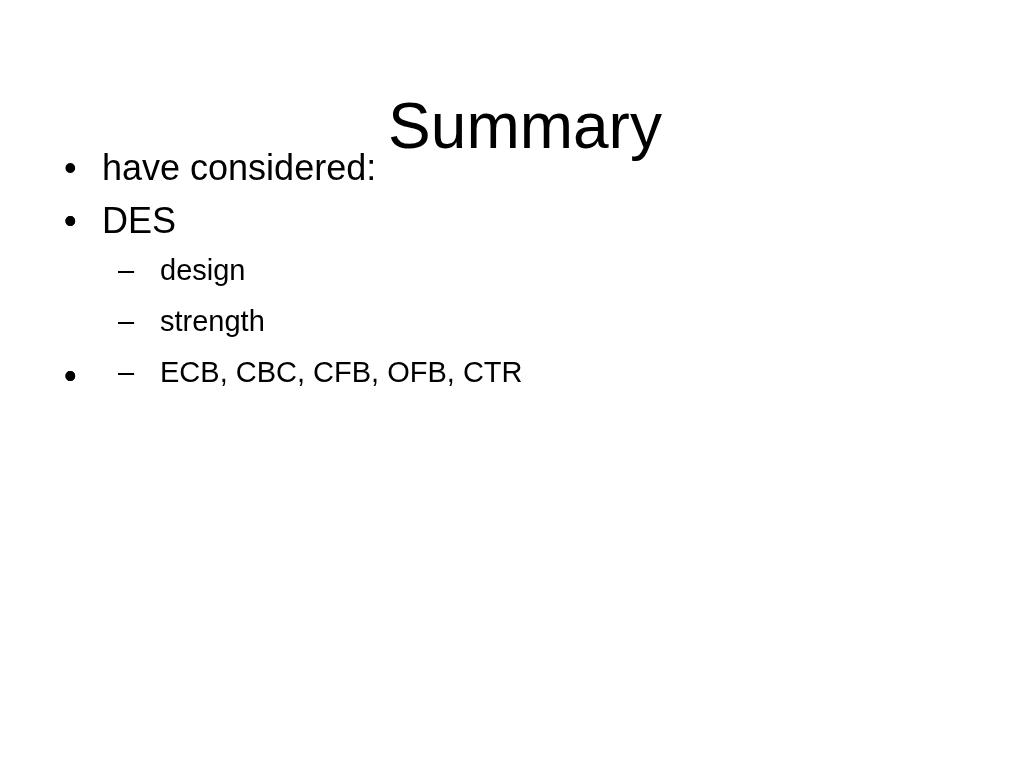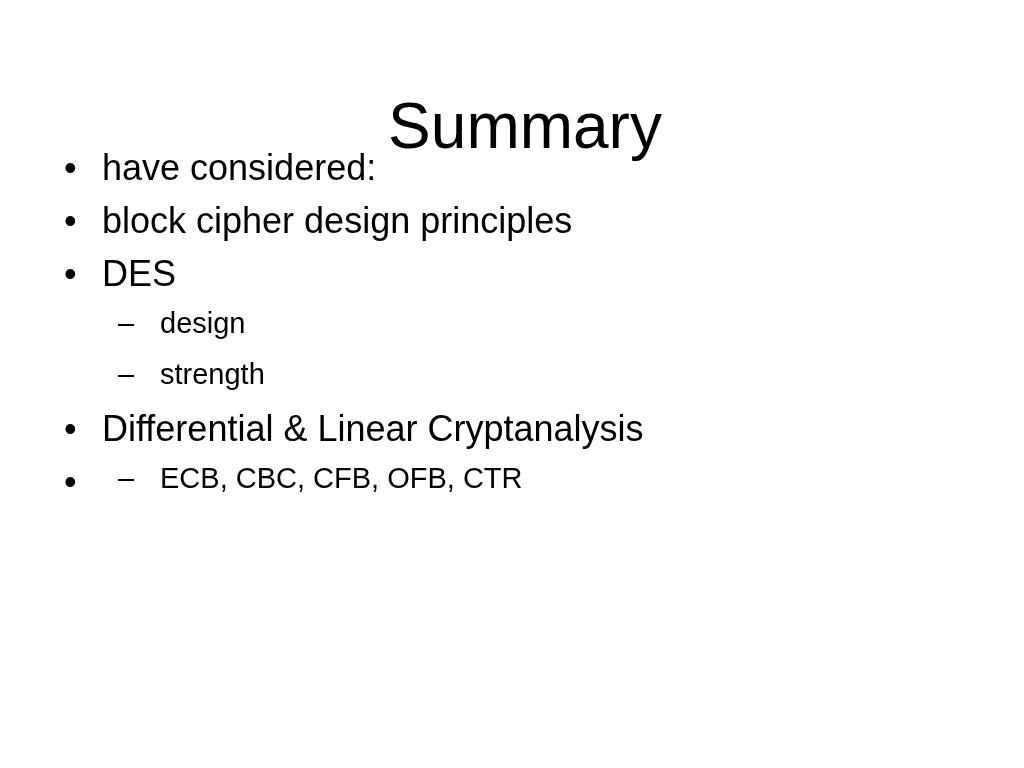--- a/index.html
+++ b/index.html
@@ -90,41 +90,39 @@
   <div class="slide-body">
     <ul class="bullets">
 
       <li class="level-1">
         <span class="marker">•</span>
         <span class="txt">have considered:</span>
       </li>
 
       <li class="level-1">
         <span class="marker">•</span>
-        <span class="txt">block cipher design principles</span>
       </li>
 
       <li class="level-1">
         <span class="marker">•</span>
         <span class="txt">DES</span>
       </li>
 
       <li class="level-2">
         <span class="marker">–</span>
         <span class="txt">design</span>
       </li>
 
       <li class="level-2">
         <span class="marker">–</span>
         <span class="txt">strength</span>
       </li>
 
       <li class="level-1">
         <span class="marker">•</span>
-        <span class="txt">Differential &amp; Linear Cryptanalysis</span>
       </li>
 
       <li class="level-1">
         <span class="marker">•</span>
       </li>
 
       <li class="level-2">
         <span class="marker">–</span>
         <span class="txt">ECB, CBC, CFB, OFB, CTR</span>
       </li>

